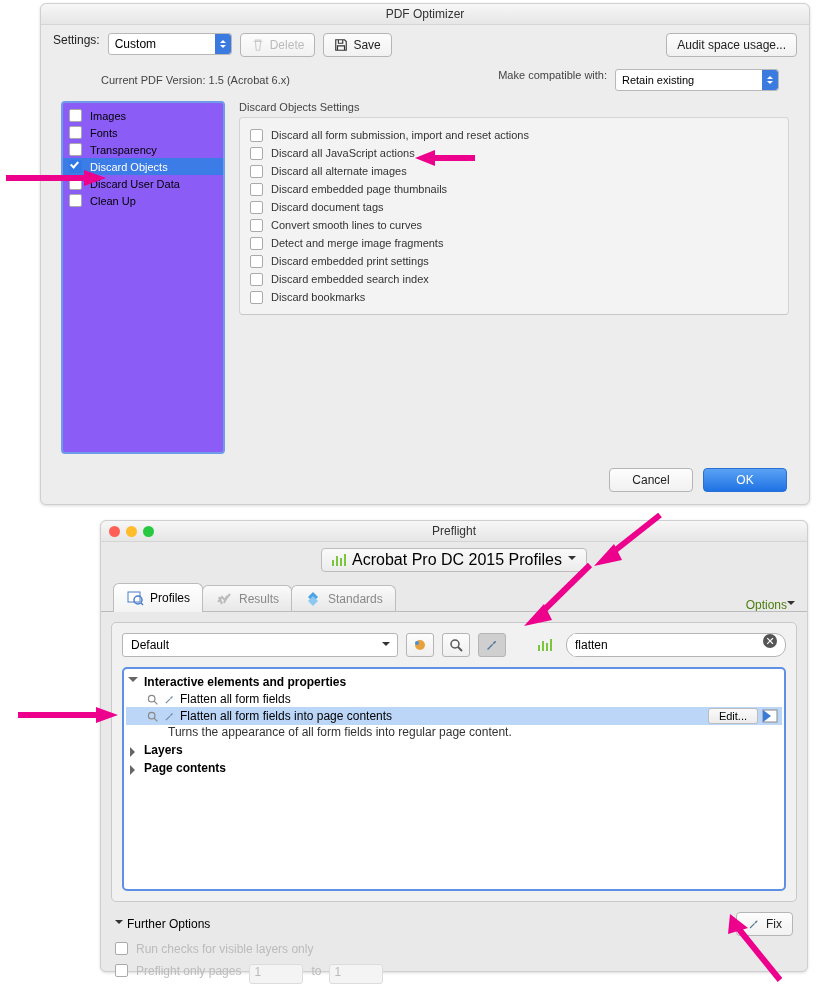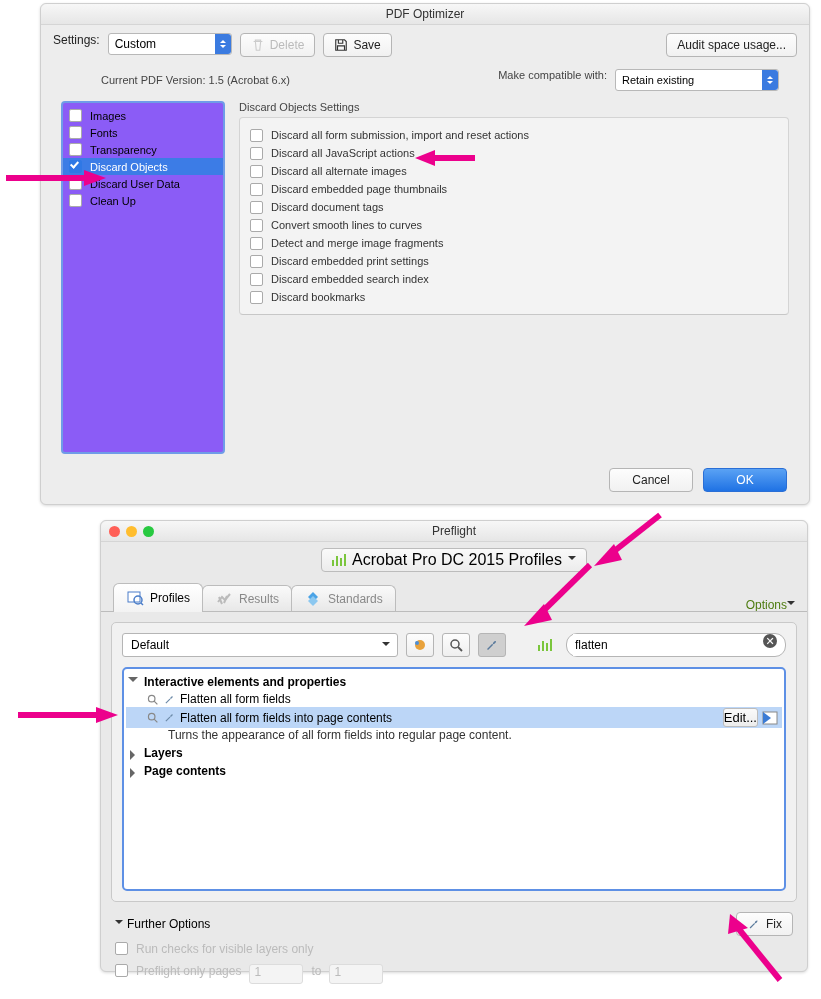--- a/index.html
+++ b/index.html
@@ -62,21 +62,21 @@
   .search{flex:1;background:#fff;border:1px solid #b5b5b5;border-radius:11px;height:22px;display:flex;padding:0 8px 0 6px;gap:6px}
   .search input{border:none;outline:none;flex:1;font-size:12px}
   .clearx{width:14px;height:14px;border-radius:50%;background:#555;color:#fff;display:flex;align-items:center;justify-content:center;font-size:11px;line-height:1}
   .tree{margin-top:10px;background:#fff;border:2px solid #5e90e5;border-radius:5px;height:212px;padding:4px 2px;overflow:hidden}
   .grp{font-weight:bold;font-size:12px;display:flex;align-items:center;gap:4px;padding:2px 4px}
   .disc{border:5px solid transparent;border-left-color:#666;transform:translateY(2px)}
   .disc.open{transform:rotate(90deg) translateY(2px)}
   .entry{display:flex;align-items:center;gap:4px;padding:1px 4px 1px 20px;font-size:12px}
   .entry.sel{background:#bcd6f7}
   .wrench2{width:13px;height:13px}
-  .editBtn{margin-left:auto;font-size:13px;background:linear-gradient(#fafafa,#ececec);border:1px solid #bcbcbc;border-radius:3px;padding:1px 0}
+  .editBtn{margin-left:auto;font-size:11px;background:linear-gradient(#fafafa,#ececec);border:1px solid #bcbcbc;border-radius:3px;padding:1px 10px}
   .flag{width:16px;height:14px}
   .desc{padding:0 4px 2px 42px;font-size:12px;color:#333}
   .further{display:flex;align-items:center;margin:6px 14px 0 14px;font-size:12px}
   .fix{margin-left:auto}
   .greyarea{margin:6px 14px 0 14px;color:#bbb;font-size:12px}
   .pg{width:44px;height:18px;background:#f4f4f4;border:1px solid #dcdcdc;border-radius:3px;display:inline-block;vertical-align:middle;text-align:left;padding:0 4px;color:#bbb}
 </style>
 </head>
 <body>
 <div class="stage">

